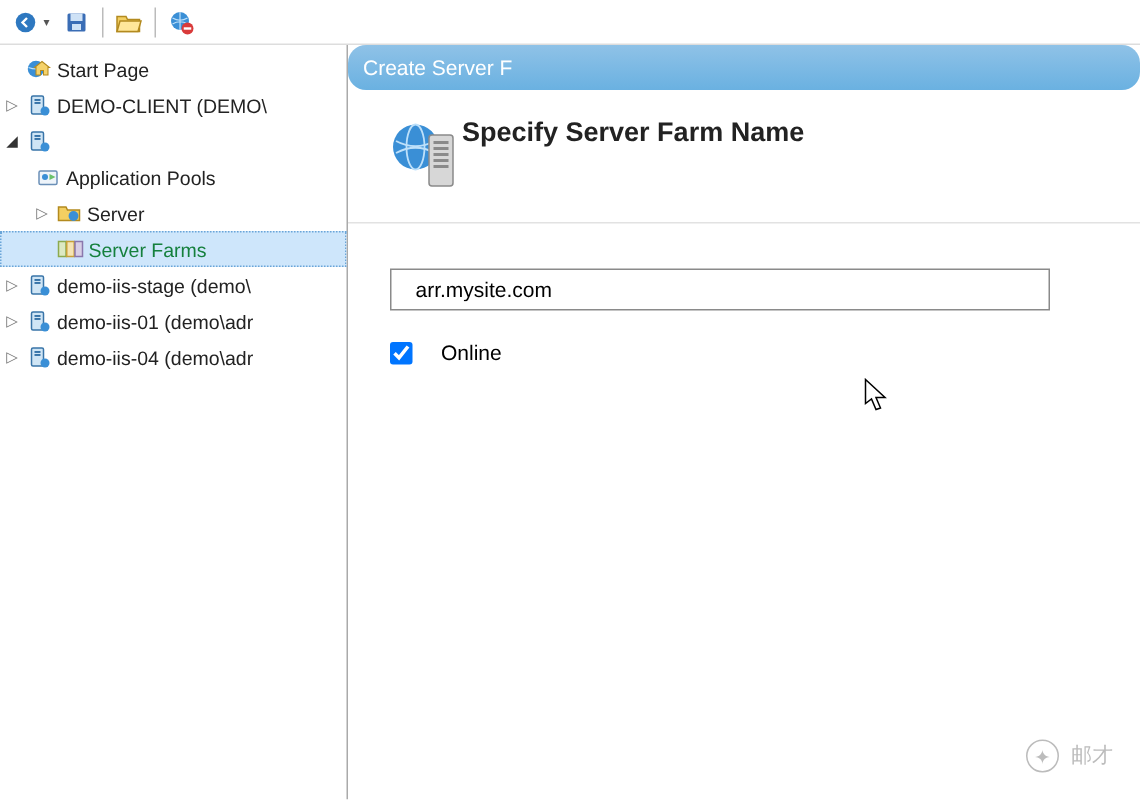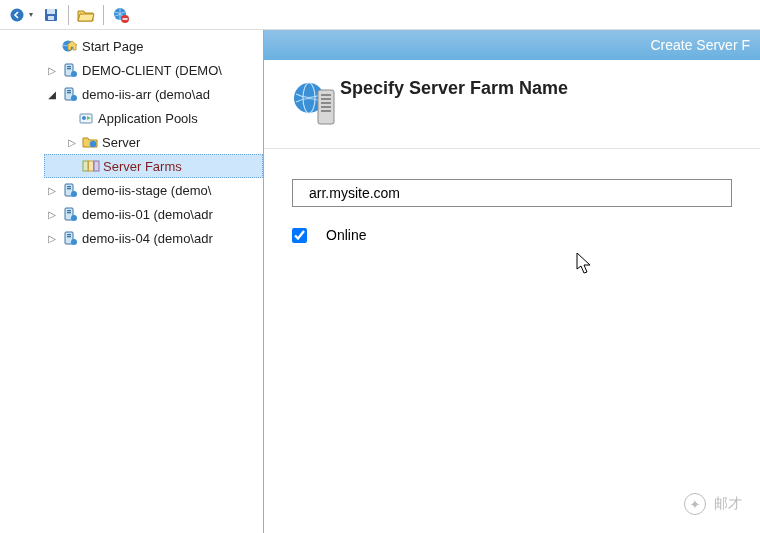--- a/index.html
+++ b/index.html
@@ -24,21 +24,20 @@
       width: 22px; height: 22px;
       display: flex; align-items: center; justify-content: center;
       border: 1px solid transparent;
     }
     .tb-sep { width:1px; height:20px; background:#bbb; margin:0 3px; }
     .dropdown-arrow { width:8px; font-size:8px; color:#555; margin-left:-2px; }
 
     .main {
       display: flex;
       height: calc(100% - 30px);
-      margin-left: 44px;
     }
     .tree {
       width: 232px;
       border-right: 1px solid #aaa;
       padding: 4px 0;
       overflow: hidden;
       white-space: nowrap;
       background:#fff;
     }
     .tree-row {
@@ -51,36 +50,37 @@
     }
     .expander {
       width: 12px; height:12px;
       display:flex; align-items:center; justify-content:center;
       font-size: 10px; color:#777;
       flex-shrink:0;
     }
     .tree-icon { width:18px; height:18px; flex-shrink:0; display:flex; align-items:center; justify-content:center; }
     .tree-label { color:#222; }
     .tree-row.selected { background:#cee6fb; border:1px dotted #6aa5d8; }
-    .tree-row.selected .tree-label { color:#7f1d1d; }
+    .tree-row.selected .tree-label { color:#15803d; }
 
     .dialog {
       flex: 1;
       display: flex;
       flex-direction: column;
       position: relative;
       background:#fff;
     }
     .dialog-titlebar {
       height: 30px;
       background: linear-gradient(#8fc2e7,#6ab1e1);
       color:#fff;
-      display:flex; align-items:center; justify-content:flex-end;
+      display:flex; align-items:center; justify-content:flex-start;
       font-size:14px;
       padding:0 10px;
+      border-radius:12px;
     }
     .header-band {
       display:flex;
       align-items:flex-start;
       padding: 18px 28px 22px 28px;
       border-bottom: 1px solid #e2e2e2;
     }
     .header-icon { width:48px; height:48px; flex-shrink:0; position:relative; }
     .header-title { font-size:18px; font-weight:600; color:#222; }
     .form-area { padding: 30px 28px; }
@@ -179,24 +179,23 @@
     <div class="tree-row">
       <span class="expander" style="color:#333">◢</span>
       <span class="tree-icon">
         <svg width="16" height="16" viewBox="0 0 16 16">
             <rect x="3" y="2" width="8" height="12" rx="1" fill="#cfe5f5" stroke="#3874a8"></rect>
             <rect x="5" y="4" width="4" height="1.3" fill="#3874a8"></rect>
             <rect x="5" y="6" width="4" height="1.3" fill="#3874a8"></rect>
             <circle cx="12" cy="12" r="3" fill="#3a8fd6"></circle>
           </svg>
       </span>
-      <span class="tree-label">demo-iis-arr (demo\ad</span>
-    </div>
-
-    <div class="tree-row" style="padding-left:18px">
+    </div>
+
+    <div class="tree-row" style="padding-left:8px">
       <span class="expander"></span>
       <span class="tree-icon">
         <svg width="16" height="16" viewBox="0 0 16 16">
             <rect x="2" y="4" width="12" height="9" rx="1" fill="#eef4fa" stroke="#6a8fb7"></rect>
             <circle cx="6" cy="8" r="2" fill="#3a8fd6"></circle>
             <path d="M9 6l4 2-4 2z" fill="#6cc26c"></path>
           </svg>
       </span>
       <span class="tree-label">Application Pools</span>
     </div>

